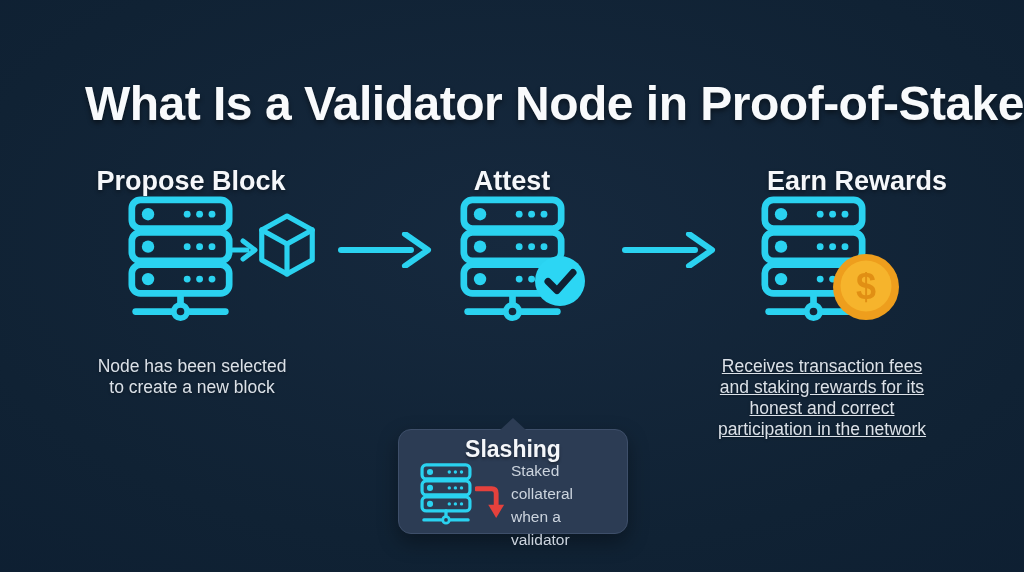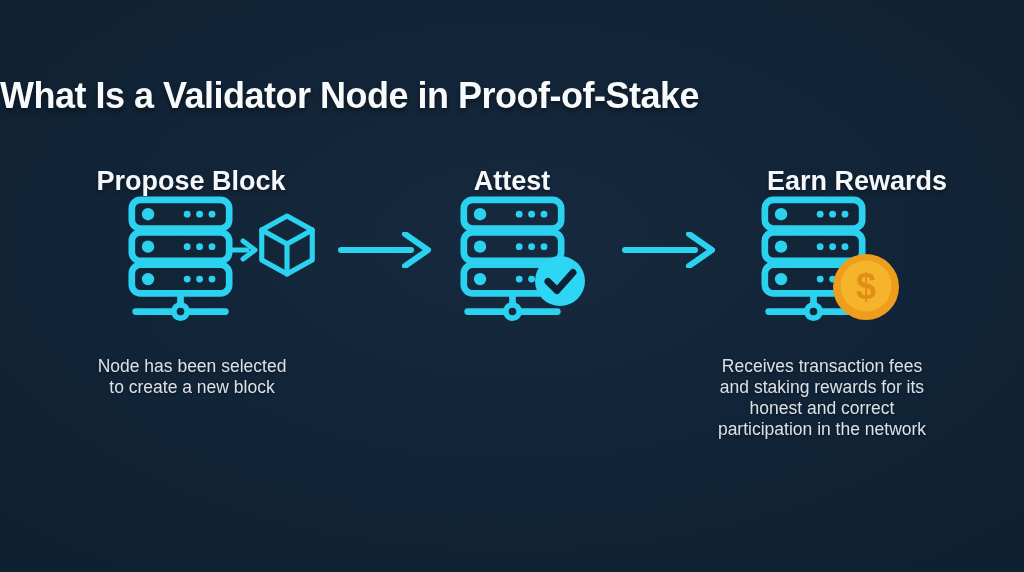--- a/index.html
+++ b/index.html
@@ -4,36 +4,36 @@
 <style>
   html,body{margin:0;padding:0;background:#0a1828;}
   .stage{
     position:relative;width:1024px;height:572px;overflow:hidden;
     background:radial-gradient(ellipse 900px 500px at 50% 42%, #16293e 0%, #102234 62%, #0d1e31 100%);
     font-family:"Liberation Sans", sans-serif;
     -webkit-font-smoothing:antialiased;
   }
   .abs{position:absolute;}
   .title{
-    left:0;right:0;top:50px;text-align:left;
-    font-size:36px;line-height:44px;font-weight:bold;letter-spacing:-0.5px;
+    left:0;right:0;top:50px;text-align:right;
+    font-size:48px;line-height:44px;font-weight:bold;letter-spacing:-0.5px;
     color:#f8fafc;text-shadow:0 3px 5px rgba(0,0,0,0.45);
   }
   .col-heading{
     width:250px;text-align:center;font-size:27px;line-height:32px;font-weight:bold;
     color:#f5f7fa;text-shadow:0 2px 4px rgba(0,0,0,0.4);
   }
   .h1c{left:66px;top:143px;} .h2c{left:387px;top:143px;} .h3c{left:697px;top:143px;text-align:right;}
   .desc{
     text-align:center;font-size:17.5px;line-height:21px;color:#dbe1e8;
     white-space:pre-line;text-shadow:0 1px 3px rgba(0,0,0,0.35);
   }
   .d1{left:67px;width:250px;top:338px;}
   .d2{left:389px;width:246px;top:338px;}
-  .d3{left:698px;width:248px;top:338px;}
+  .d3{left:698px;width:248px;top:338px;text-decoration:underline;}
   .cyan{color:#2ad2f0;}
   svg{display:block;}
   .panel{
     left:398px;top:429px;width:228px;height:103px;
     background:#2c3c54;border:1px solid #3e4f6a;border-radius:13px;
     box-shadow:0 8px 20px rgba(0,0,0,0.35);
   }
   .panel-pointer{
     position:absolute;top:-12px;left:50%;transform:translateX(-50%);
     width:0;height:0;border-left:13px solid transparent;border-right:13px solid transparent;
@@ -153,14 +153,31 @@
     </svg>
   </span>
 
   <p class="abs desc d1">Node has been selected
 to create a new block</p>
   <p class="abs desc d3">Receives transaction fees
 and staking rewards for its
 honest and correct
 participation in the network</p>
 
+  <div class="abs panel">
+    <div class="panel-pointer"></div>
+    <div class="slash-title">Slashing</div>
+    <span class="slash-server cyan">
+      <svg width="52" height="63" viewBox="0 0 110 134">
+          <use href="#sym-server"></use>
+        </svg>
+    </span>
+    <span class="slash-arrow">
+      <svg width="30" height="40" viewBox="0 0 34 42">
+        <path d="M2 6 H19 Q24 6 24 11 V25" fill="none" stroke="#e5413c" stroke-width="5.5" stroke-linecap="round" stroke-linejoin="round"></path>
+        <polygon points="15,24 24,39 33,24" fill="#e5413c"></polygon>
+      </svg>
+    </span>
+    <div class="slash-desc">Staked collateral
+when a validator</div>
+  </div>
 
 </div>
 
 </body></html>

